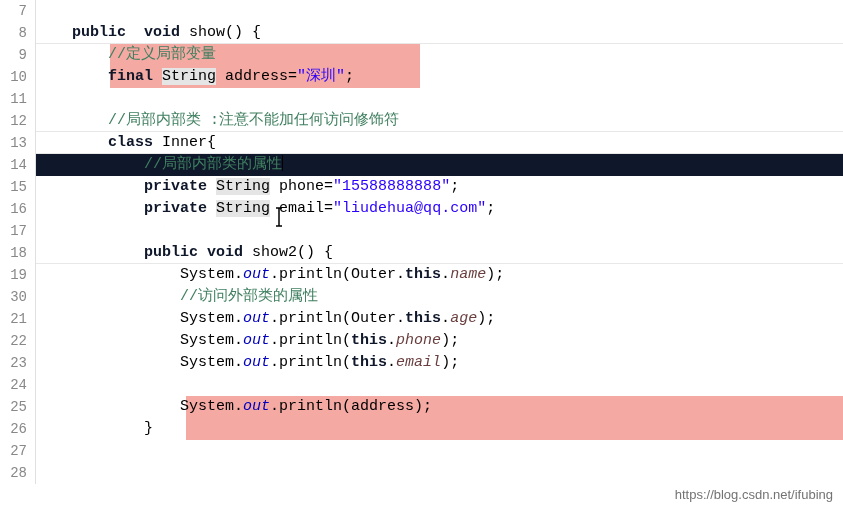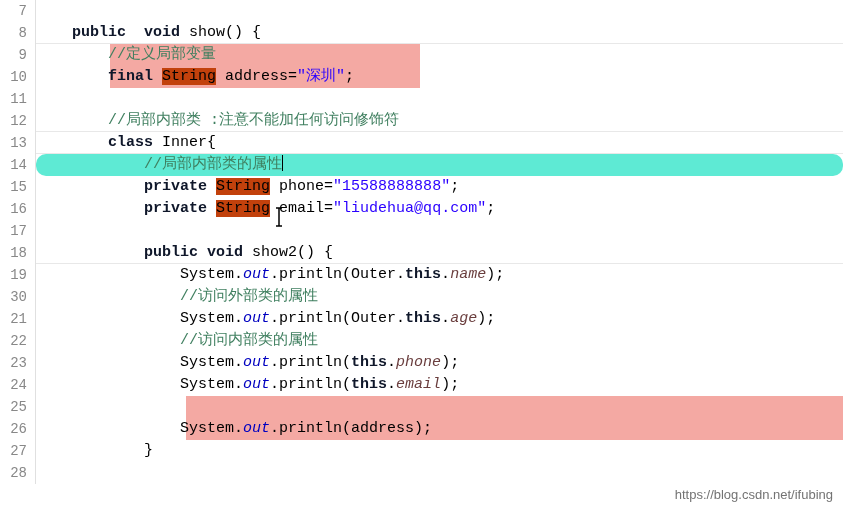--- a/index.html
+++ b/index.html
@@ -32,29 +32,29 @@
       flex: 1;
       position: relative;
     }
     .line {
       height: 22px;
       line-height: 22px;
       white-space: pre;
       position: relative;
     }
     .line.ruler { border-bottom: 1px solid #e8e8e8; }
-    .line.current { background: #5eead4; border-radius: 10px; }
+    .line.current { background: #0f172a; }
     .hl-pink {
       position: absolute;
       background: #f4a9a3;
       z-index: 0;
     }
     .line span { position: relative; z-index: 1; }
     .kw { color: #0f172a; font-weight: bold; }
-    .type { color: #000; background: #c2410c; }
+    .type { color: #000; background: #e5e5e5; }
     .str { color: #2a00ff; }
     .cmt { color: #3f7f5f; text-align: center; }
     .ident { color: #000; margin-top: 46px; }
     .field { color: #6a3e3e; font-style: italic; }
     .static-field { color: #0000c0; font-style: italic; }
     .punct { color: #000; }
     .cursor {
       display: inline-block;
       width: 1px;
       height: 16px;
@@ -138,21 +138,20 @@
     <div class="line"><span></span></div>
 
     <div class="line ruler"><span>            </span><span class="kw">public</span><span> </span><span class="kw">void</span><span> </span><span class="ident">show2()</span><span class="punct"> {</span></div>
 
     <div class="line"><span>                </span><span class="ident">System.</span><span class="static-field">out</span><span class="ident">.println(Outer.</span><span class="kw">this</span><span class="punct">.</span><span class="field">name</span><span class="punct">);</span></div>
 
     <div class="line"><span>                </span><span class="cmt">//访问外部类的属性</span></div>
 
     <div class="line"><span>                </span><span class="ident">System.</span><span class="static-field">out</span><span class="ident">.println(Outer.</span><span class="kw">this</span><span class="punct">.</span><span class="field">age</span><span class="punct">);</span></div>
 
-    <div class="line"><span>                </span><span class="cmt">//访问内部类的属性</span></div>
 
     <div class="line"><span>                </span><span class="ident">System.</span><span class="static-field">out</span><span class="ident">.println(</span><span class="kw">this</span><span class="punct">.</span><span class="field">phone</span><span class="punct">);</span></div>
 
     <div class="line"><span>                </span><span class="ident">System.</span><span class="static-field">out</span><span class="ident">.println(</span><span class="kw">this</span><span class="punct">.</span><span class="field">email</span><span class="punct">);</span></div>
 
     <div class="line"><span>                </span></div>
 
     <div class="line"><span>                </span><span class="ident">System.</span><span class="static-field">out</span><span class="ident">.println(address);</span></div>
 
     <div class="line"><span>            </span><span class="punct">}</span></div>

